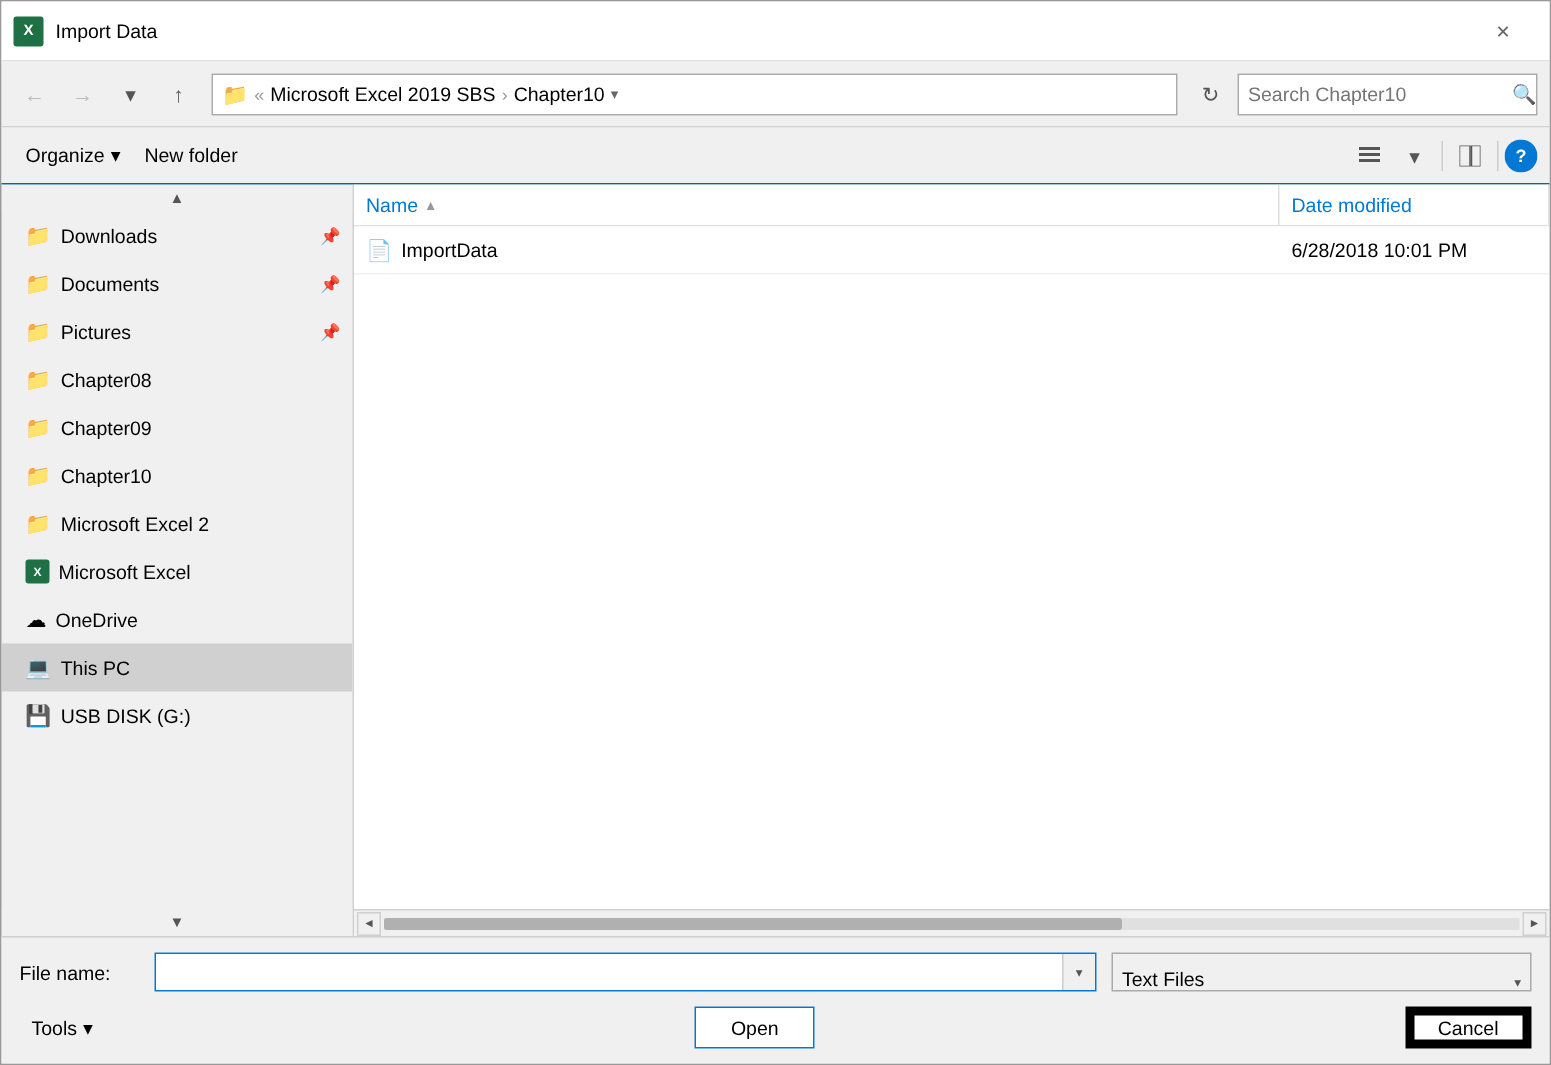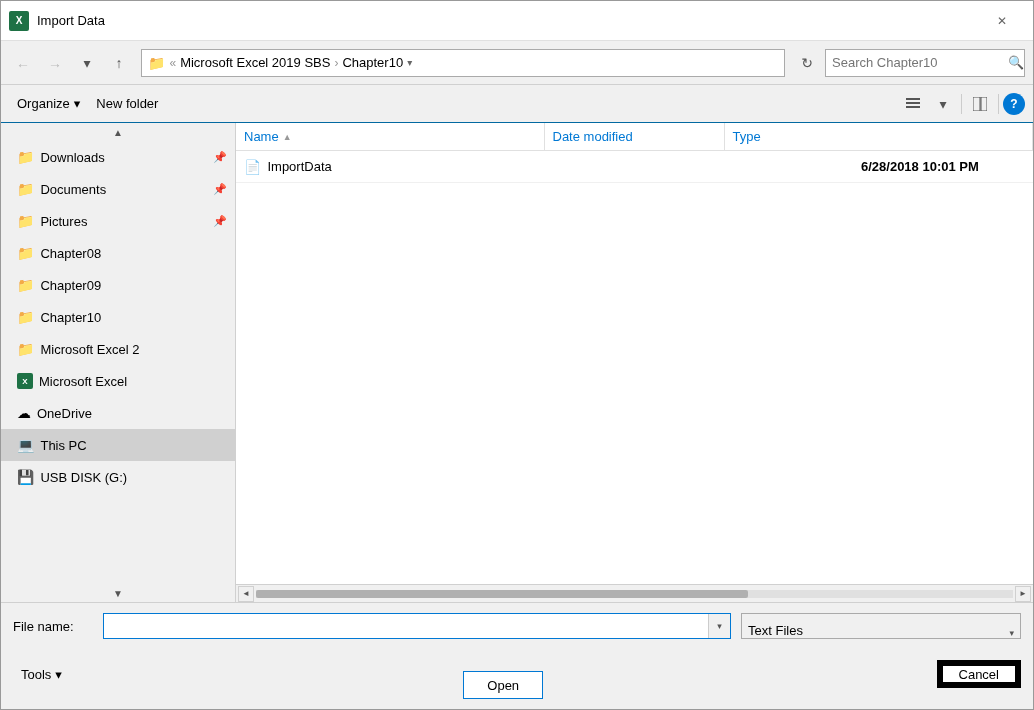--- a/index.html
+++ b/index.html
@@ -300,21 +300,21 @@
       cursor: pointer;
     }
     .file-cell {
       display: flex;
       align-items: center;
       padding: 0 8px;
       font-size: 13px;
       color: #000;
     }
     .file-cell-name { flex: 1; min-width: 200px; gap: 6px; }
-    .file-cell-date { width: 180px; font-weight: bold; }
+    .file-cell-date { width: 180px; }
     .file-cell-type { flex: 1; }
     .file-doc-icon {
       font-size: 14px;
       color: #555;
       flex-shrink: 0;
     }
 
     
     .h-scroll-area {
       height: 18px;
@@ -440,21 +440,20 @@
     }
     .open-btn {
       height: 28px;
       min-width: 80px;
       border: 1px solid #0078d4;
       background: white;
       cursor: pointer;
       font-size: 13px;
       color: #000;
       padding: 0 20px;
-      margin-top: 22px;
     }
     .cancel-btn {
       height: 28px;
       min-width: 80px;
       border: 6px solid #000000;
       background: white;
       cursor: pointer;
       font-size: 13px;
       color: #000;
       padding: 0 16px;
@@ -609,23 +608,20 @@
     <div style="display:flex;flex-direction:column;flex:1;overflow:hidden;background:white;">
 
       <div class="file-list-header">
         <div class="col-header col-name">
           <span>Name</span>
           <span class="sort-arrow">▲</span>
         </div>
         <div class="col-header col-date">
           <span>Date modified</span>
         </div>
-        <div class="col-header col-type">
-          <span>Type</span>
-        </div>
       </div>
 
       <div class="file-list">
         <div class="file-row">
           <div class="file-cell file-cell-name">
             <span class="file-doc-icon">📄</span>
             <span>ImportData</span>
           </div>
           <div class="file-cell file-cell-date">6/28/2018 10:01 PM</div>
         </div>

